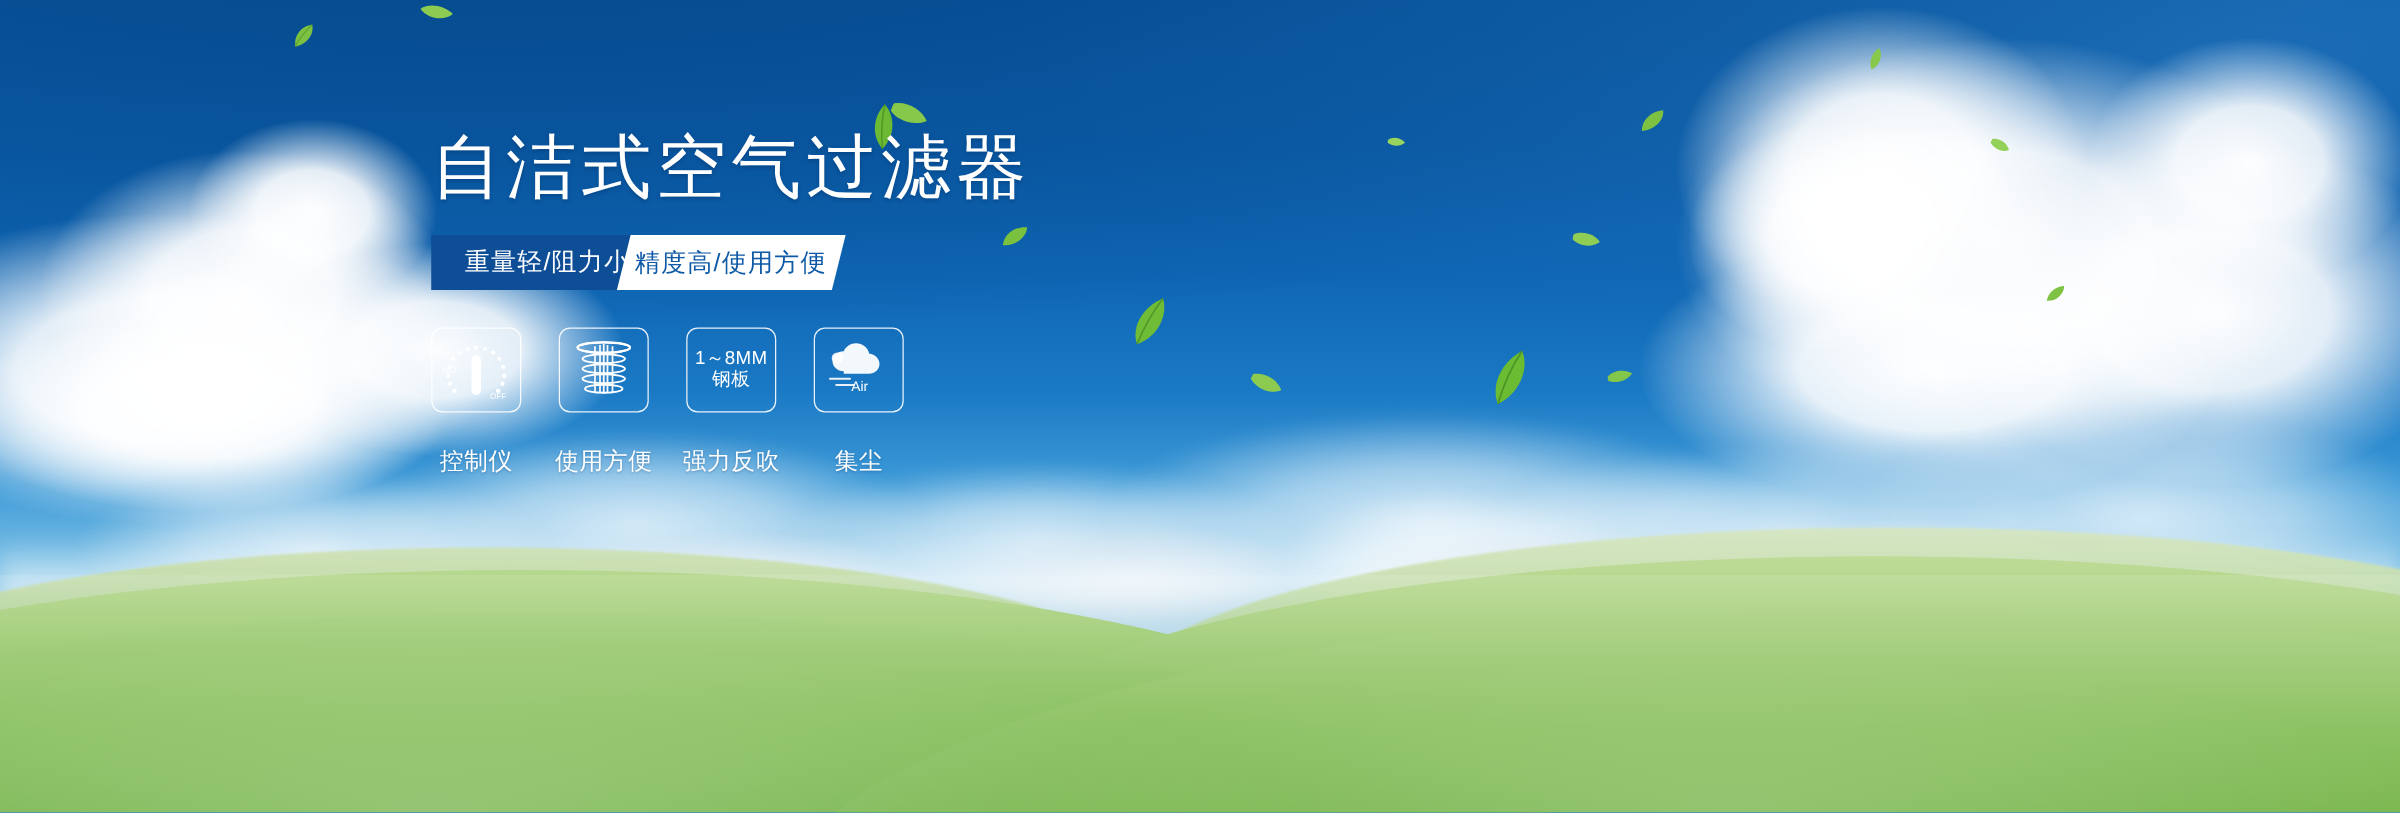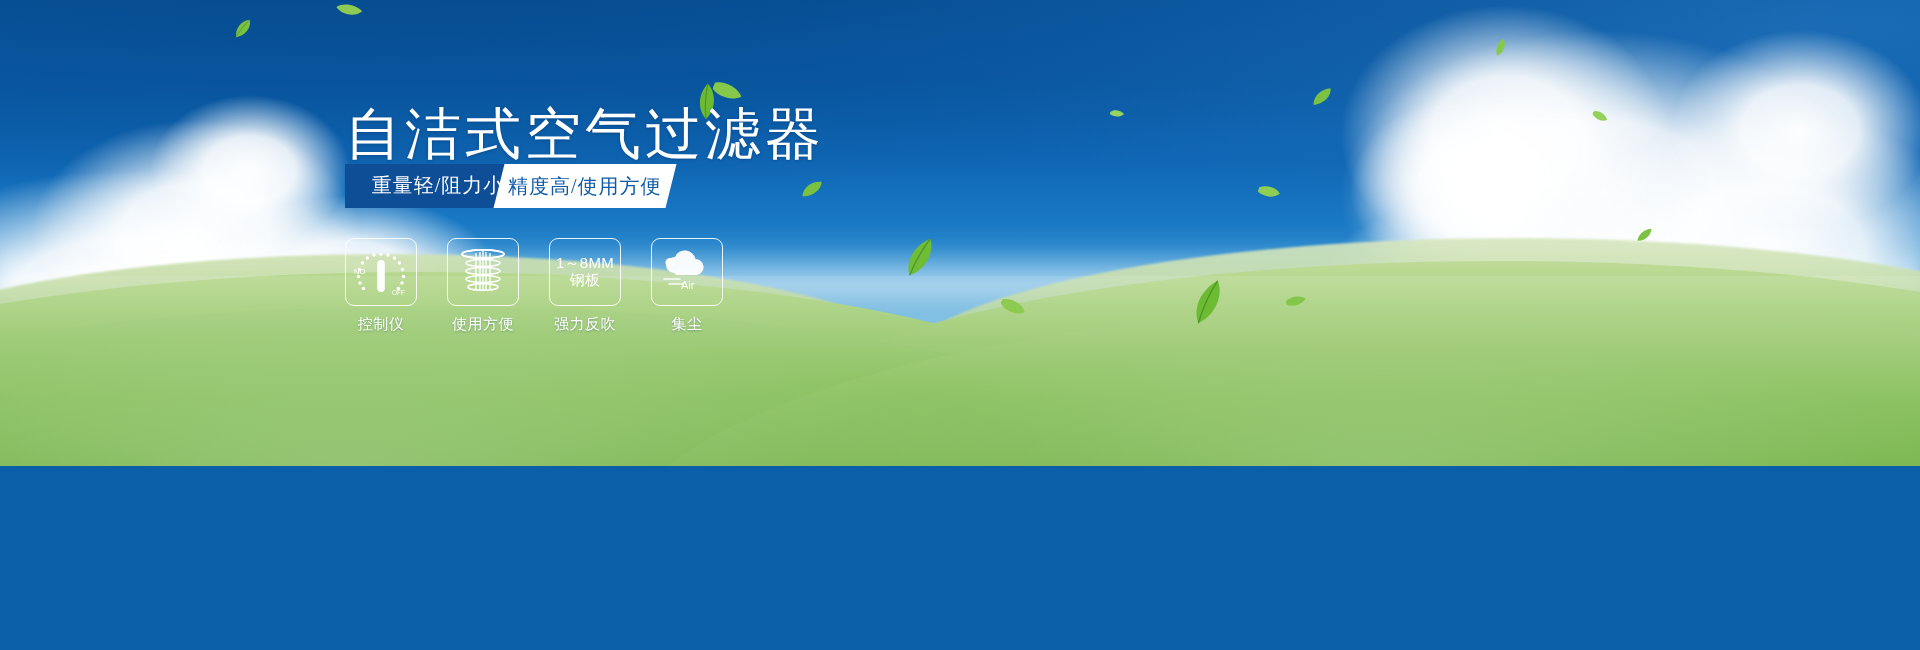--- a/index.html
+++ b/index.html
@@ -5,21 +5,21 @@
   * { margin:0; padding:0; box-sizing:border-box; }
   html,body { width:1920px; height:650px; overflow:hidden; }
   body {
     font-family:"Liberation Sans","DejaVu Sans",sans-serif;
     background:#0a5fa8;
   }
 
   
   .banner {
     position:relative;
-    width:1920px; height:466px;
+    width:1920px; height:650px;
     overflow:hidden;
     background:
       linear-gradient(180deg,#0a5caa 0%, #0a5caa 18%, #0f66b4 34%, #1a79c4 48%, #3e9bd8 60%, #7ec1e6 70%, #b9dcef 78%, #d9eaf5 84%, #eaf3f9 88%, #ffffff 92%);
   }
 
   
   .sky-deep {
     position:absolute; inset:0;
     background:
       radial-gradient(120% 90% at 20% -20%, rgba(3,63,122,.85) 0%, rgba(6,72,136,.45) 38%, rgba(10,92,170,0) 68%),
@@ -133,21 +133,21 @@
 
   .title {
     font-size:56px; line-height:1.05;
     color:#ffffff; letter-spacing:4px;
     font-weight:400;
     text-shadow:0 1px 3px rgba(0,40,90,.35);
     white-space:nowrap;
   }
 
   
-  .tags { position:relative; height:44px; width:326px;font-family:Liberation Serif, serif; }
+  .tags { position:relative; margin-top:24px; height:44px; width:326px; }
   .tag {
     position:absolute; top:0; height:44px;
     display:flex; align-items:center; justify-content:center;
     font-size:20px; letter-spacing:1px; white-space:nowrap;
   }
   .tag-a {
     left:0; width:186px;
     background:#0e4e96; color:#fff;
   }
   .tag-b {
@@ -165,21 +165,21 @@
   .feature { width:72px; display:flex; flex-direction:column; align-items:center; }
   .fbox {
     width:72px; height:68px;
     border:1.6px solid rgba(255,255,255,.9);
     border-radius:9px;
     display:flex; flex-direction:column; align-items:center; justify-content:center;
     color:#fff; text-align:center;
   }
   .fbox .txt { font-size:15px; line-height:1.12; letter-spacing:.3px; }
   .flabel {
-    margin-top:9px; font-size:15px; color:#ffffff;
+    margin-top:26px; font-size:19px; color:#ffffff;
     letter-spacing:.5px; white-space:nowrap;
     text-shadow:0 1px 2px rgba(0,40,90,.3);
   }
   .fbox svg { display:block; }
 </style>
 </head>
 <body>
 
 <div class="banner">
 

